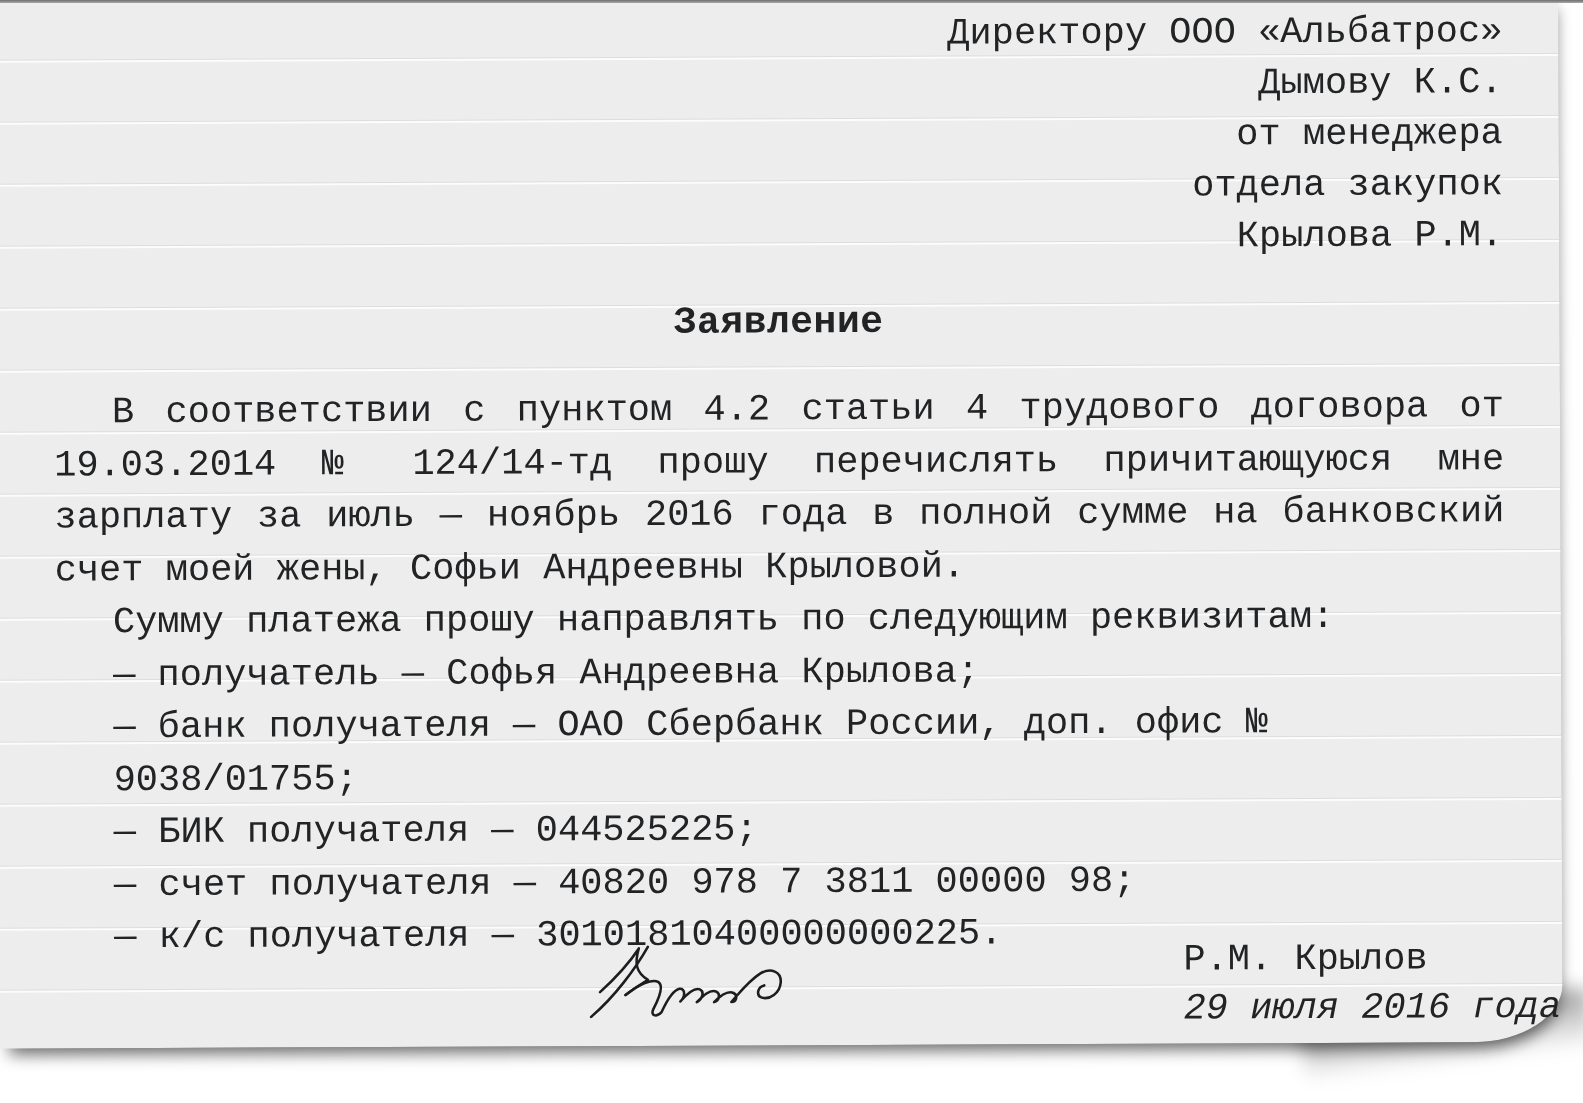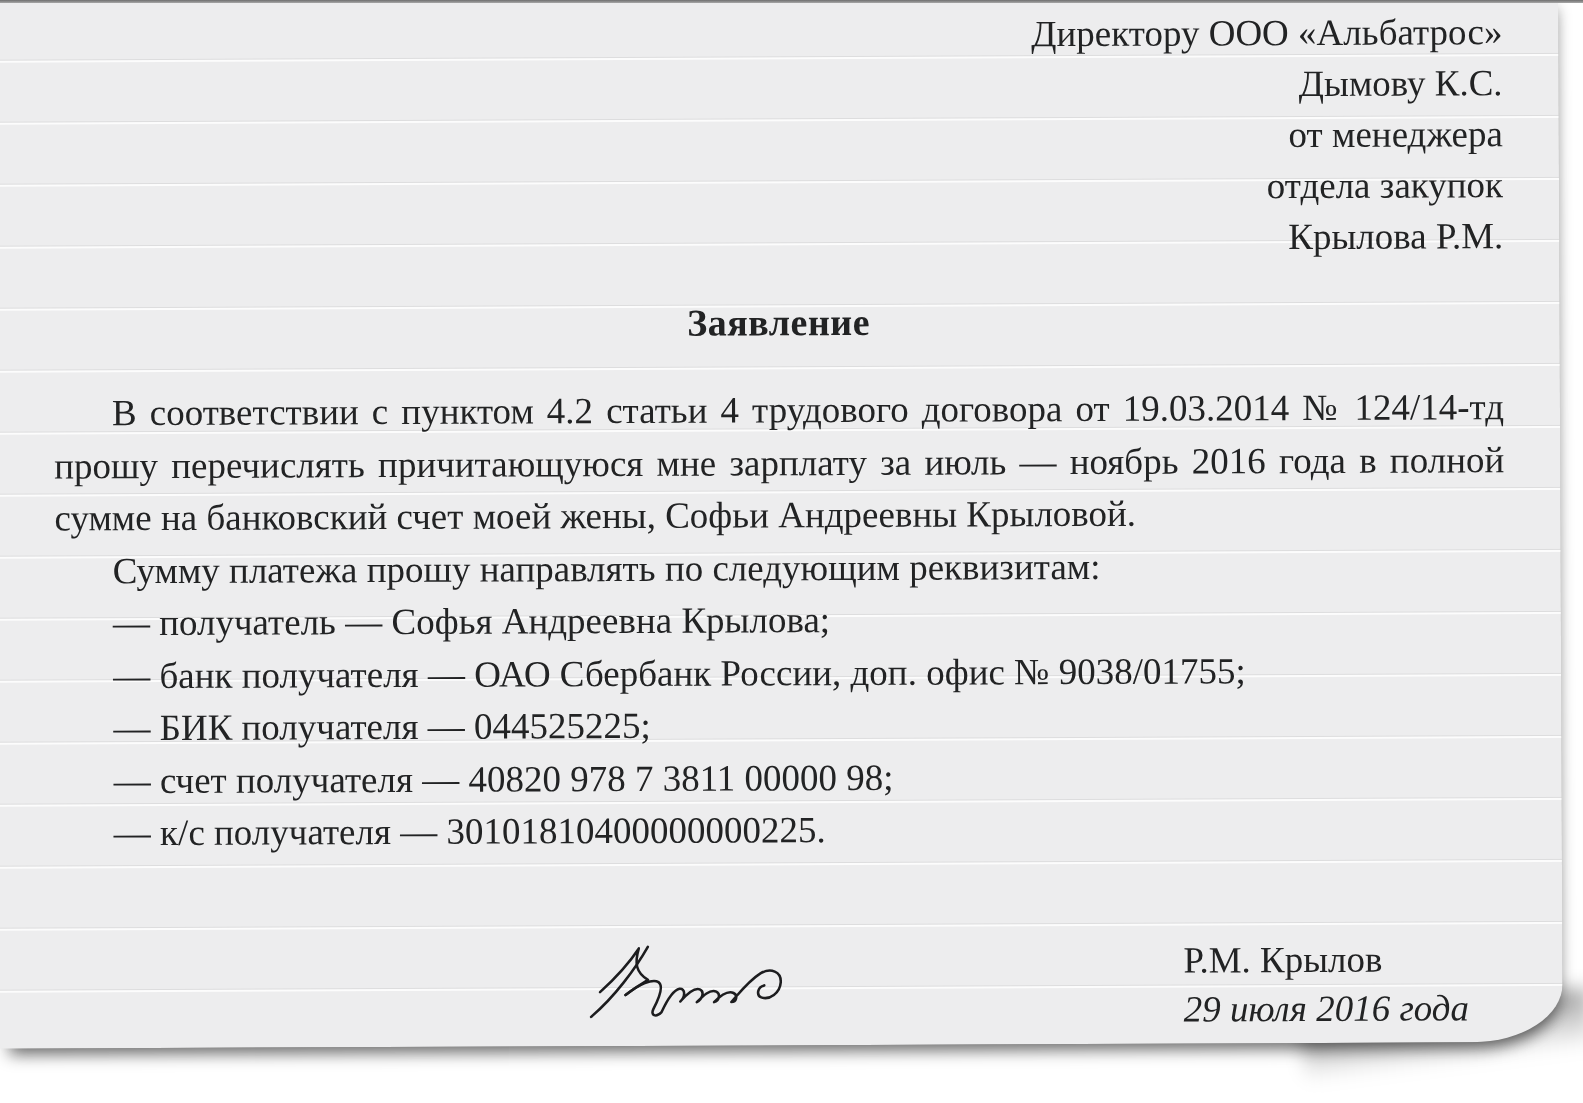--- a/index.html
+++ b/index.html
@@ -9,20 +9,21 @@
     height: 1103px;
     overflow: hidden;
     background: #ffffff;
     font-family: "Liberation Serif", "DejaVu Serif", serif;
   }
   .scene {
     position: relative;
     width: 1583px;
     height: 1103px;
     background: #ffffff;
+    font-family: Liberation Mono, monospace;
   }
   
   .top-edge {
     position: absolute;
     top: 0; left: 0;
     width: 100%;
     height: 3px;
     background: linear-gradient(to bottom, #6f6f6f, #a8a8a8);
     z-index: 30;
   }

